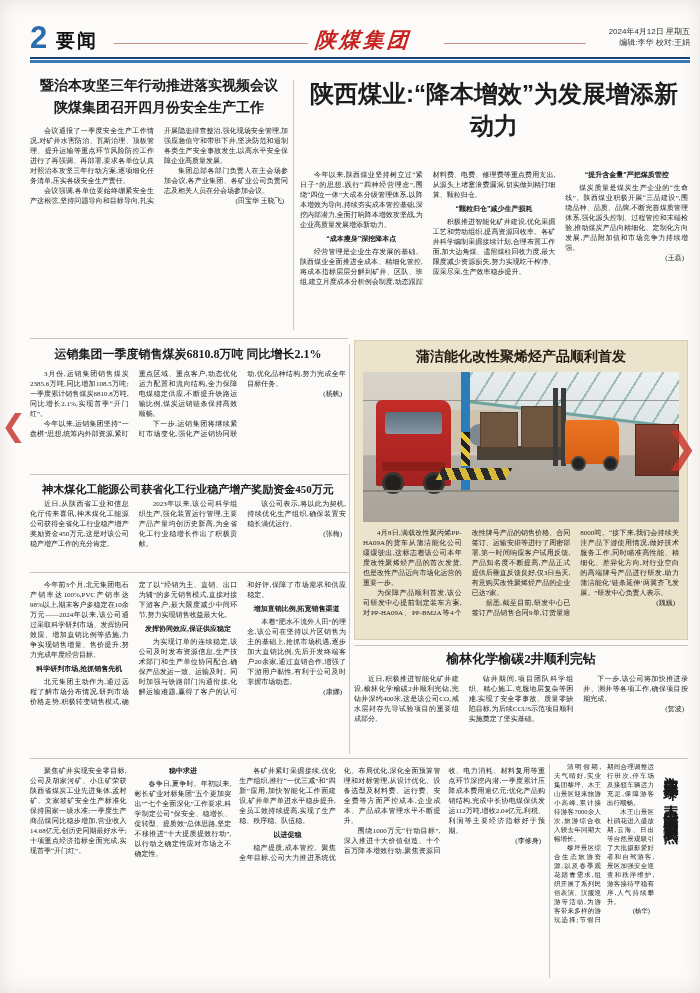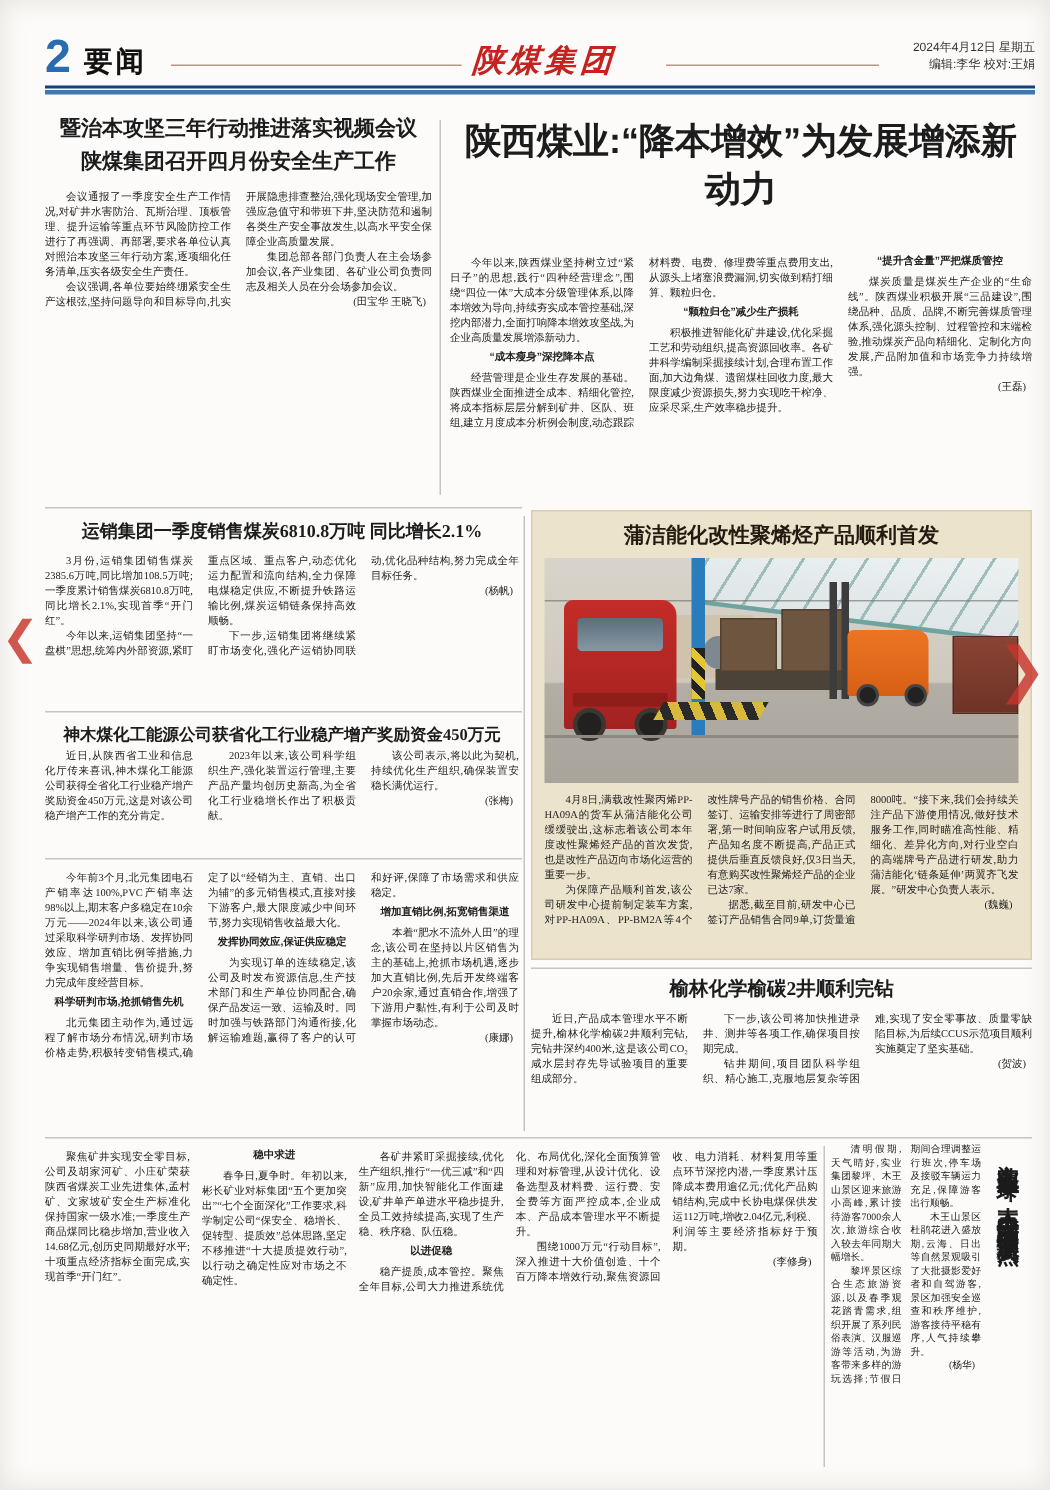--- a/index.html
+++ b/index.html
@@ -242,23 +242,23 @@
         <p>据悉,截至目前,研发中心已签订产品销售合同9单,订货量逾8000吨。“接下来,我们会持续关注产品下游使用情况,做好技术服务工作,同时瞄准高性能、精细化、差异化方向,对行业空白的高端牌号产品进行研发,助力蒲洁能化‘链条延伸’两翼齐飞发展。”研发中心负责人表示。</p>
         <p class="byline">(魏巍)</p>
       </div>
   </div>
 
   <div class="hdiv" style="left:354px; top:645px; width:334px;"></div>
 
   <div class="art-yulin">
     <div class="t-serif">榆林化学榆碳2井顺利完钻</div>
     <div class="cols">
-        <p>近日,产品成本管理水平不断提升,榆林化学榆碳2井顺利完钻,完钻井深约400米,这是该公司CO₂咸水层封存先导试验项目的重要组成部分。</p>
+        <p>近日,积极推进智能化矿井建设,榆林化学榆碳2井顺利完钻,完钻井深约400米,这是该公司CO₂咸水层封存先导试验项目的重要组成部分。</p>
+        <p>钻井期间,项目团队科学组织、精心施工,克服地层复杂等困难,实现了安全零事故、质量零缺陷目标,为后续CCUS示范项目顺利实施奠定了坚实基础。</p>
         <p>下一步,该公司将加快推进录井、测井等各项工作,确保项目按期完成。</p>
-        <p>钻井期间,项目团队科学组织、精心施工,克服地层复杂等困难,实现了安全零事故、质量零缺陷目标,为后续CCUS示范项目顺利实施奠定了坚实基础。</p>
         <p class="byline">(贺波)</p>
       </div>
   </div>
 
   <div class="hdiv" style="left:30px; top:758px; width:658px;"></div>
 
   <div class="art-binchang">
     <div class="cols">
         <p>聚焦矿井实现安全零目标,公司及胡家河矿、小庄矿荣获陕西省煤炭工业先进集体,孟村矿、文家坡矿安全生产标准化保持国家一级水准;一季度生产商品煤同比稳步增加,营业收入14.68亿元,创历史同期最好水平;十项重点经济指标全面完成,实现首季“开门红”。</p>
         <p class="subhead">稳中求进</p>

